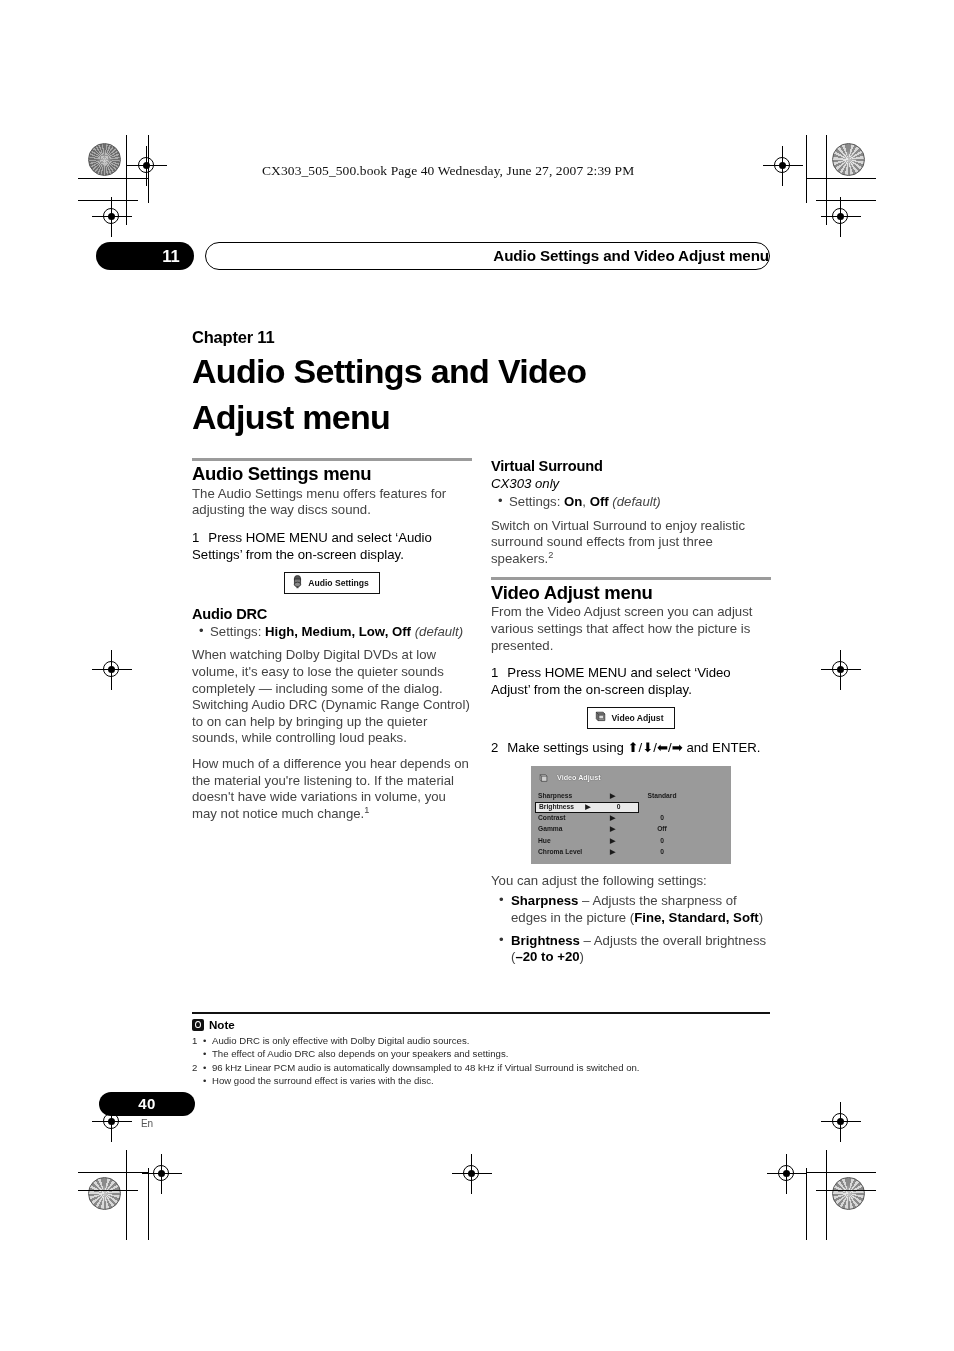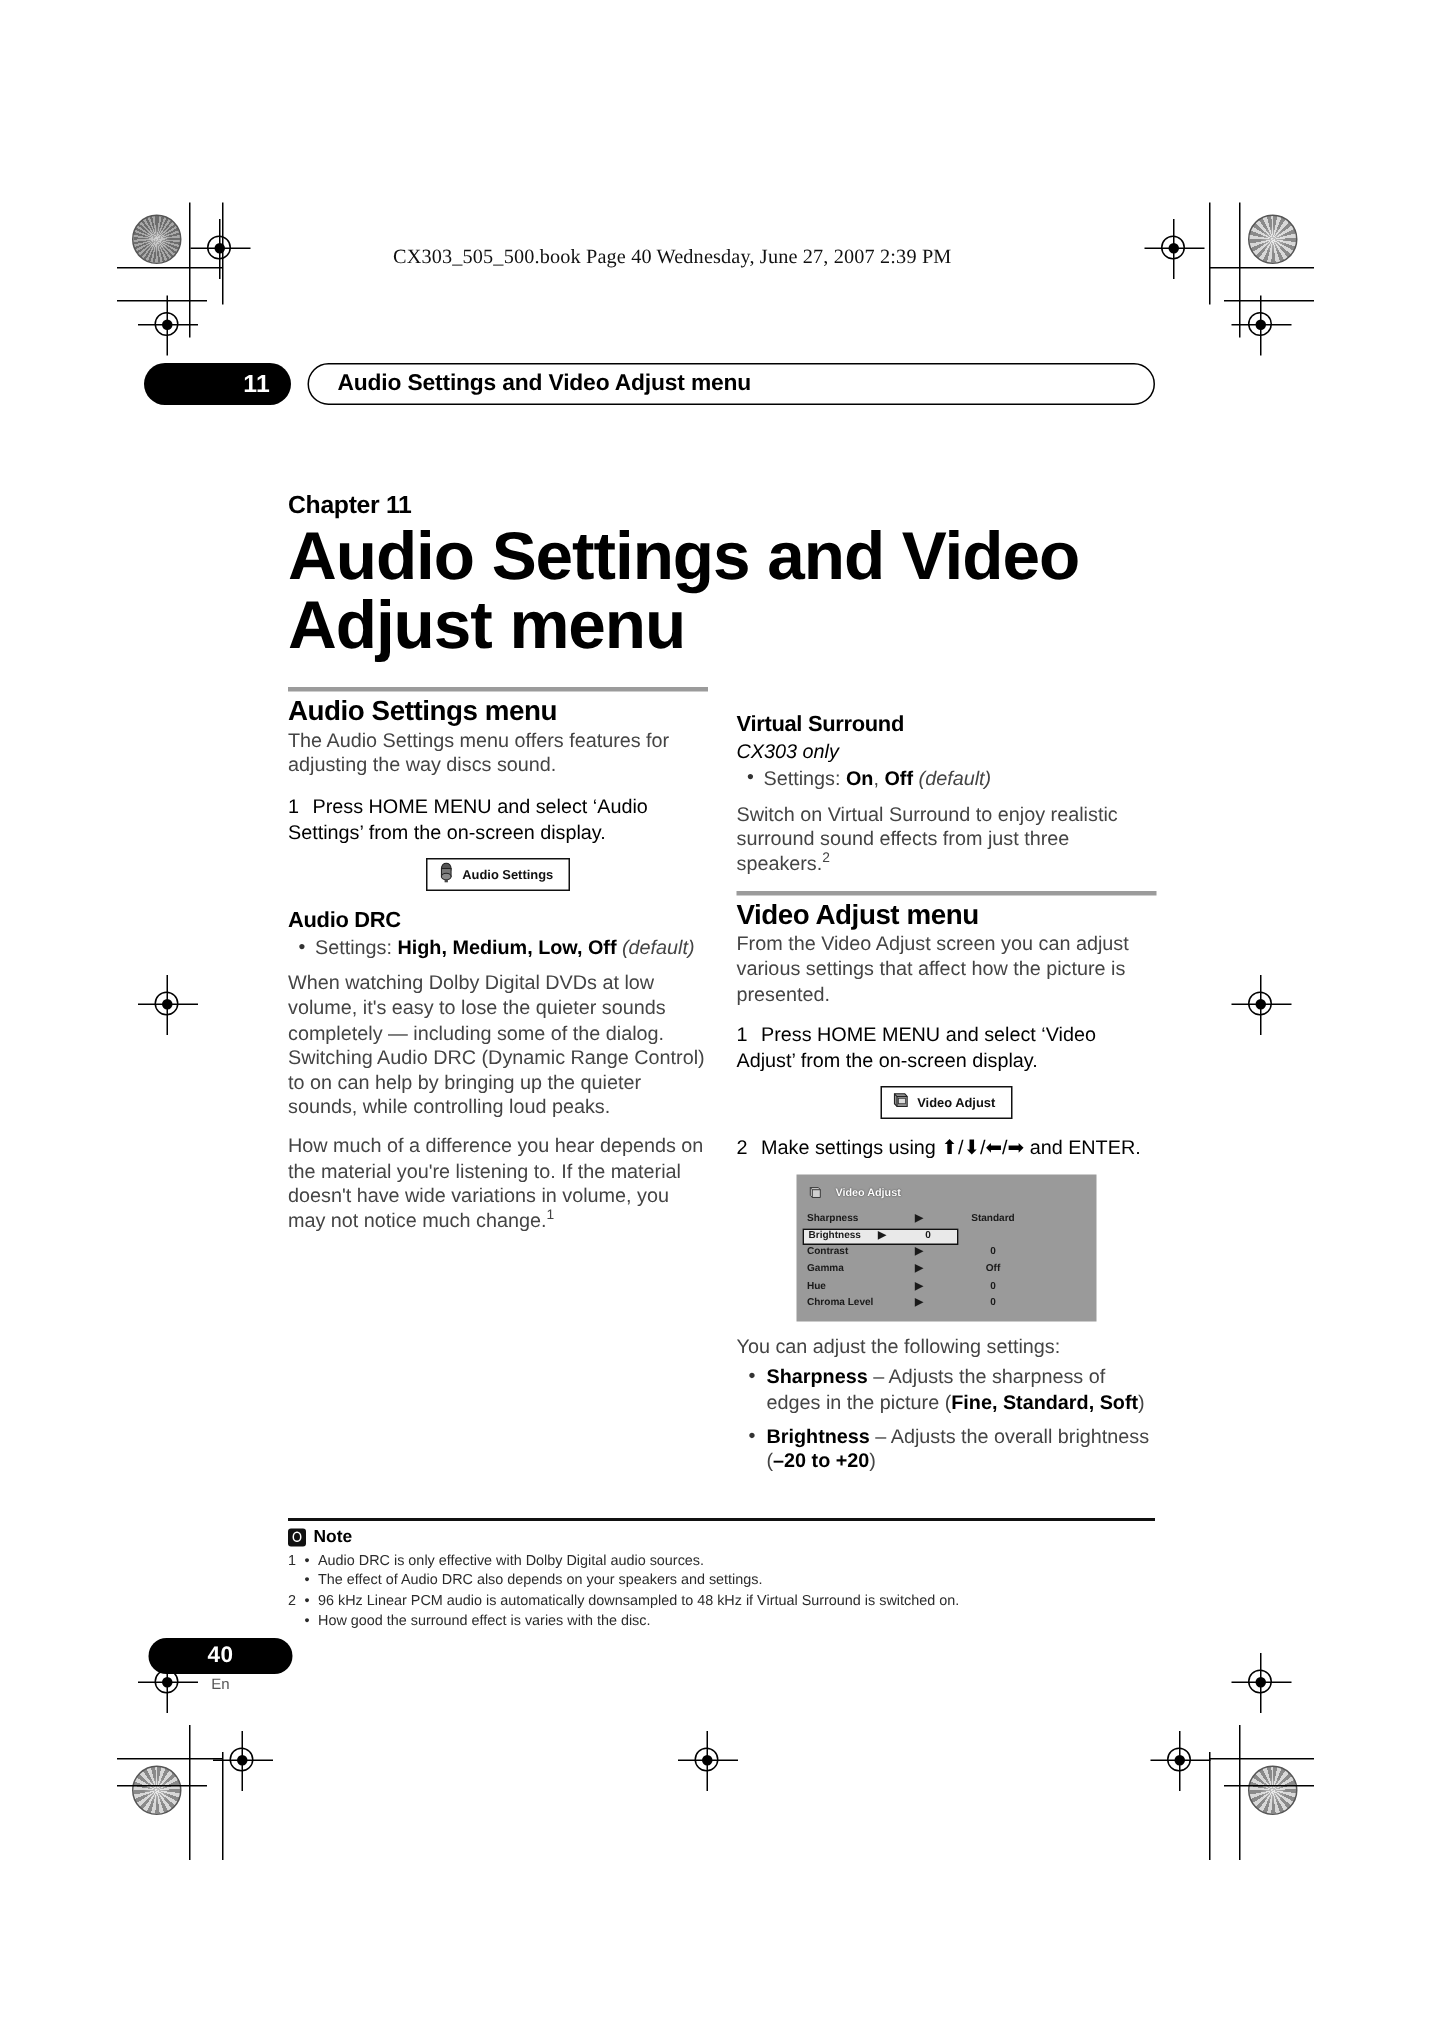--- a/index.html
+++ b/index.html
@@ -121,37 +121,38 @@
     border: 1.6px solid #000;
     border-radius: 14px;
     box-sizing: border-box;
     font-weight: bold;
     font-size: 15.2px;
     line-height: 25px;
     padding-left: 19px;
     letter-spacing: -.1px;
     white-space: nowrap;
     overflow: hidden;
+    text-align: right;
   }
 
   
   .chapter-block {
     position: absolute;
     left: 192px;
     top: 328px;
     width: 530px;
   }
   .chapter-kicker {
     font-size: 16.5px;
     font-weight: bold;
     letter-spacing: -.2px;
     margin-bottom: 1px;
   }
   .chapter-title {
-    font-size: 45px;
+    font-size: 34px;
     font-weight: bold;
     line-height: 46px;
     letter-spacing: -.7px;
   }
 
   
   .col {
     position: absolute;
     width: 280px;
     font-size: 13.2px;
@@ -535,21 +536,21 @@
     <li><span>Settings: </span><b>High, Medium, Low, Off</b> <i>(default)</i></li>
   </ul>
 
   <p class="body">When watching Dolby Digital DVDs at low volume, it's easy to lose the quieter sounds completely — including some of the dialog. Switching Audio DRC (Dynamic Range Control) to on can help by bringing up the quieter sounds, while controlling loud peaks.</p>
   <p class="body nogap"><span>How much of a difference you hear depends on the material you're listening to. If the material doesn't have wide variations in volume, you may not notice much change.</span><sup class="fn">1</sup></p>
 
 </div>
 
 <div class="col col-right">
 
-  <h3 class="sub" style="margin-top:17px;">Virtual Surround</h3>
+  <h3 class="sub" style="margin-top:0;">Virtual Surround</h3>
   <p class="italic-note">CX303 only</p>
   <ul class="bullets">
     <li><span>Settings: </span><b>On</b>, <b>Off</b> <i>(default)</i></li>
   </ul>
   <p class="body"><span>Switch on Virtual Surround to enjoy realistic surround sound effects from just three speakers.</span><sup class="fn">2</sup></p>
 
   <div class="rule-top" style="margin-top:6px;"></div>
   <h2 class="sec">Video Adjust menu</h2>
   <p class="body">From the Video Adjust screen you can adjust various settings that affect how the picture is presented.</p>
 

